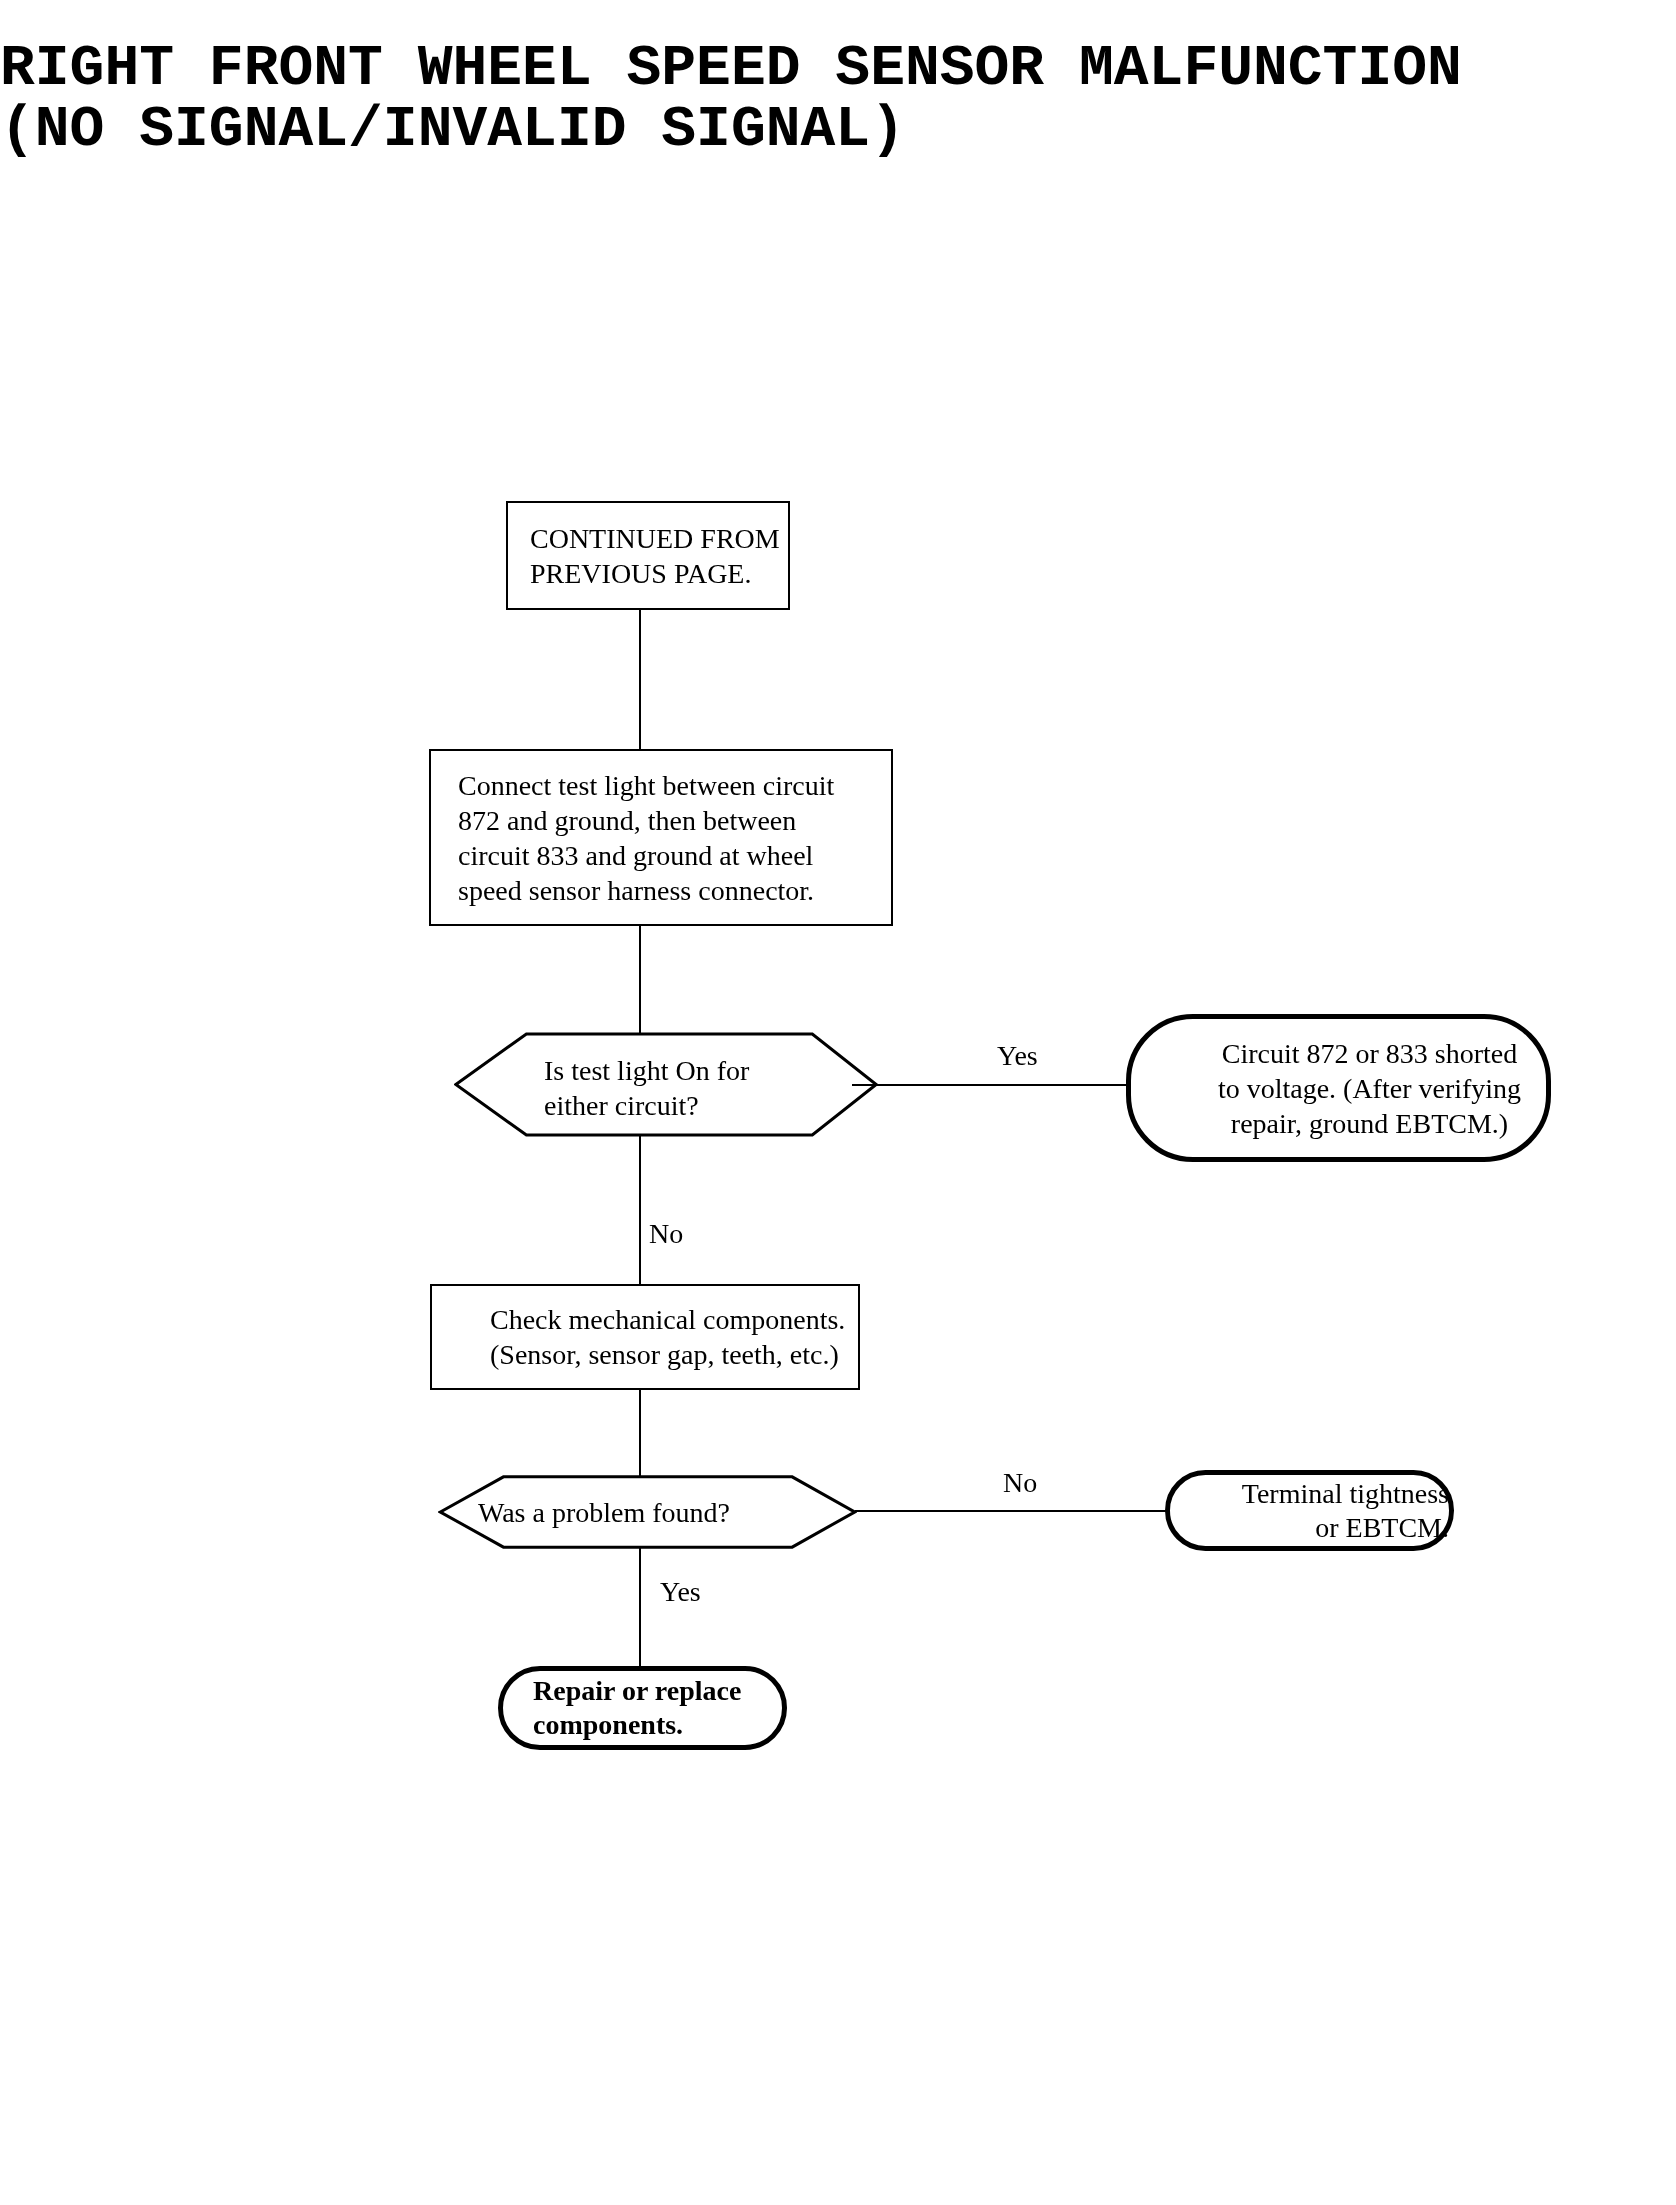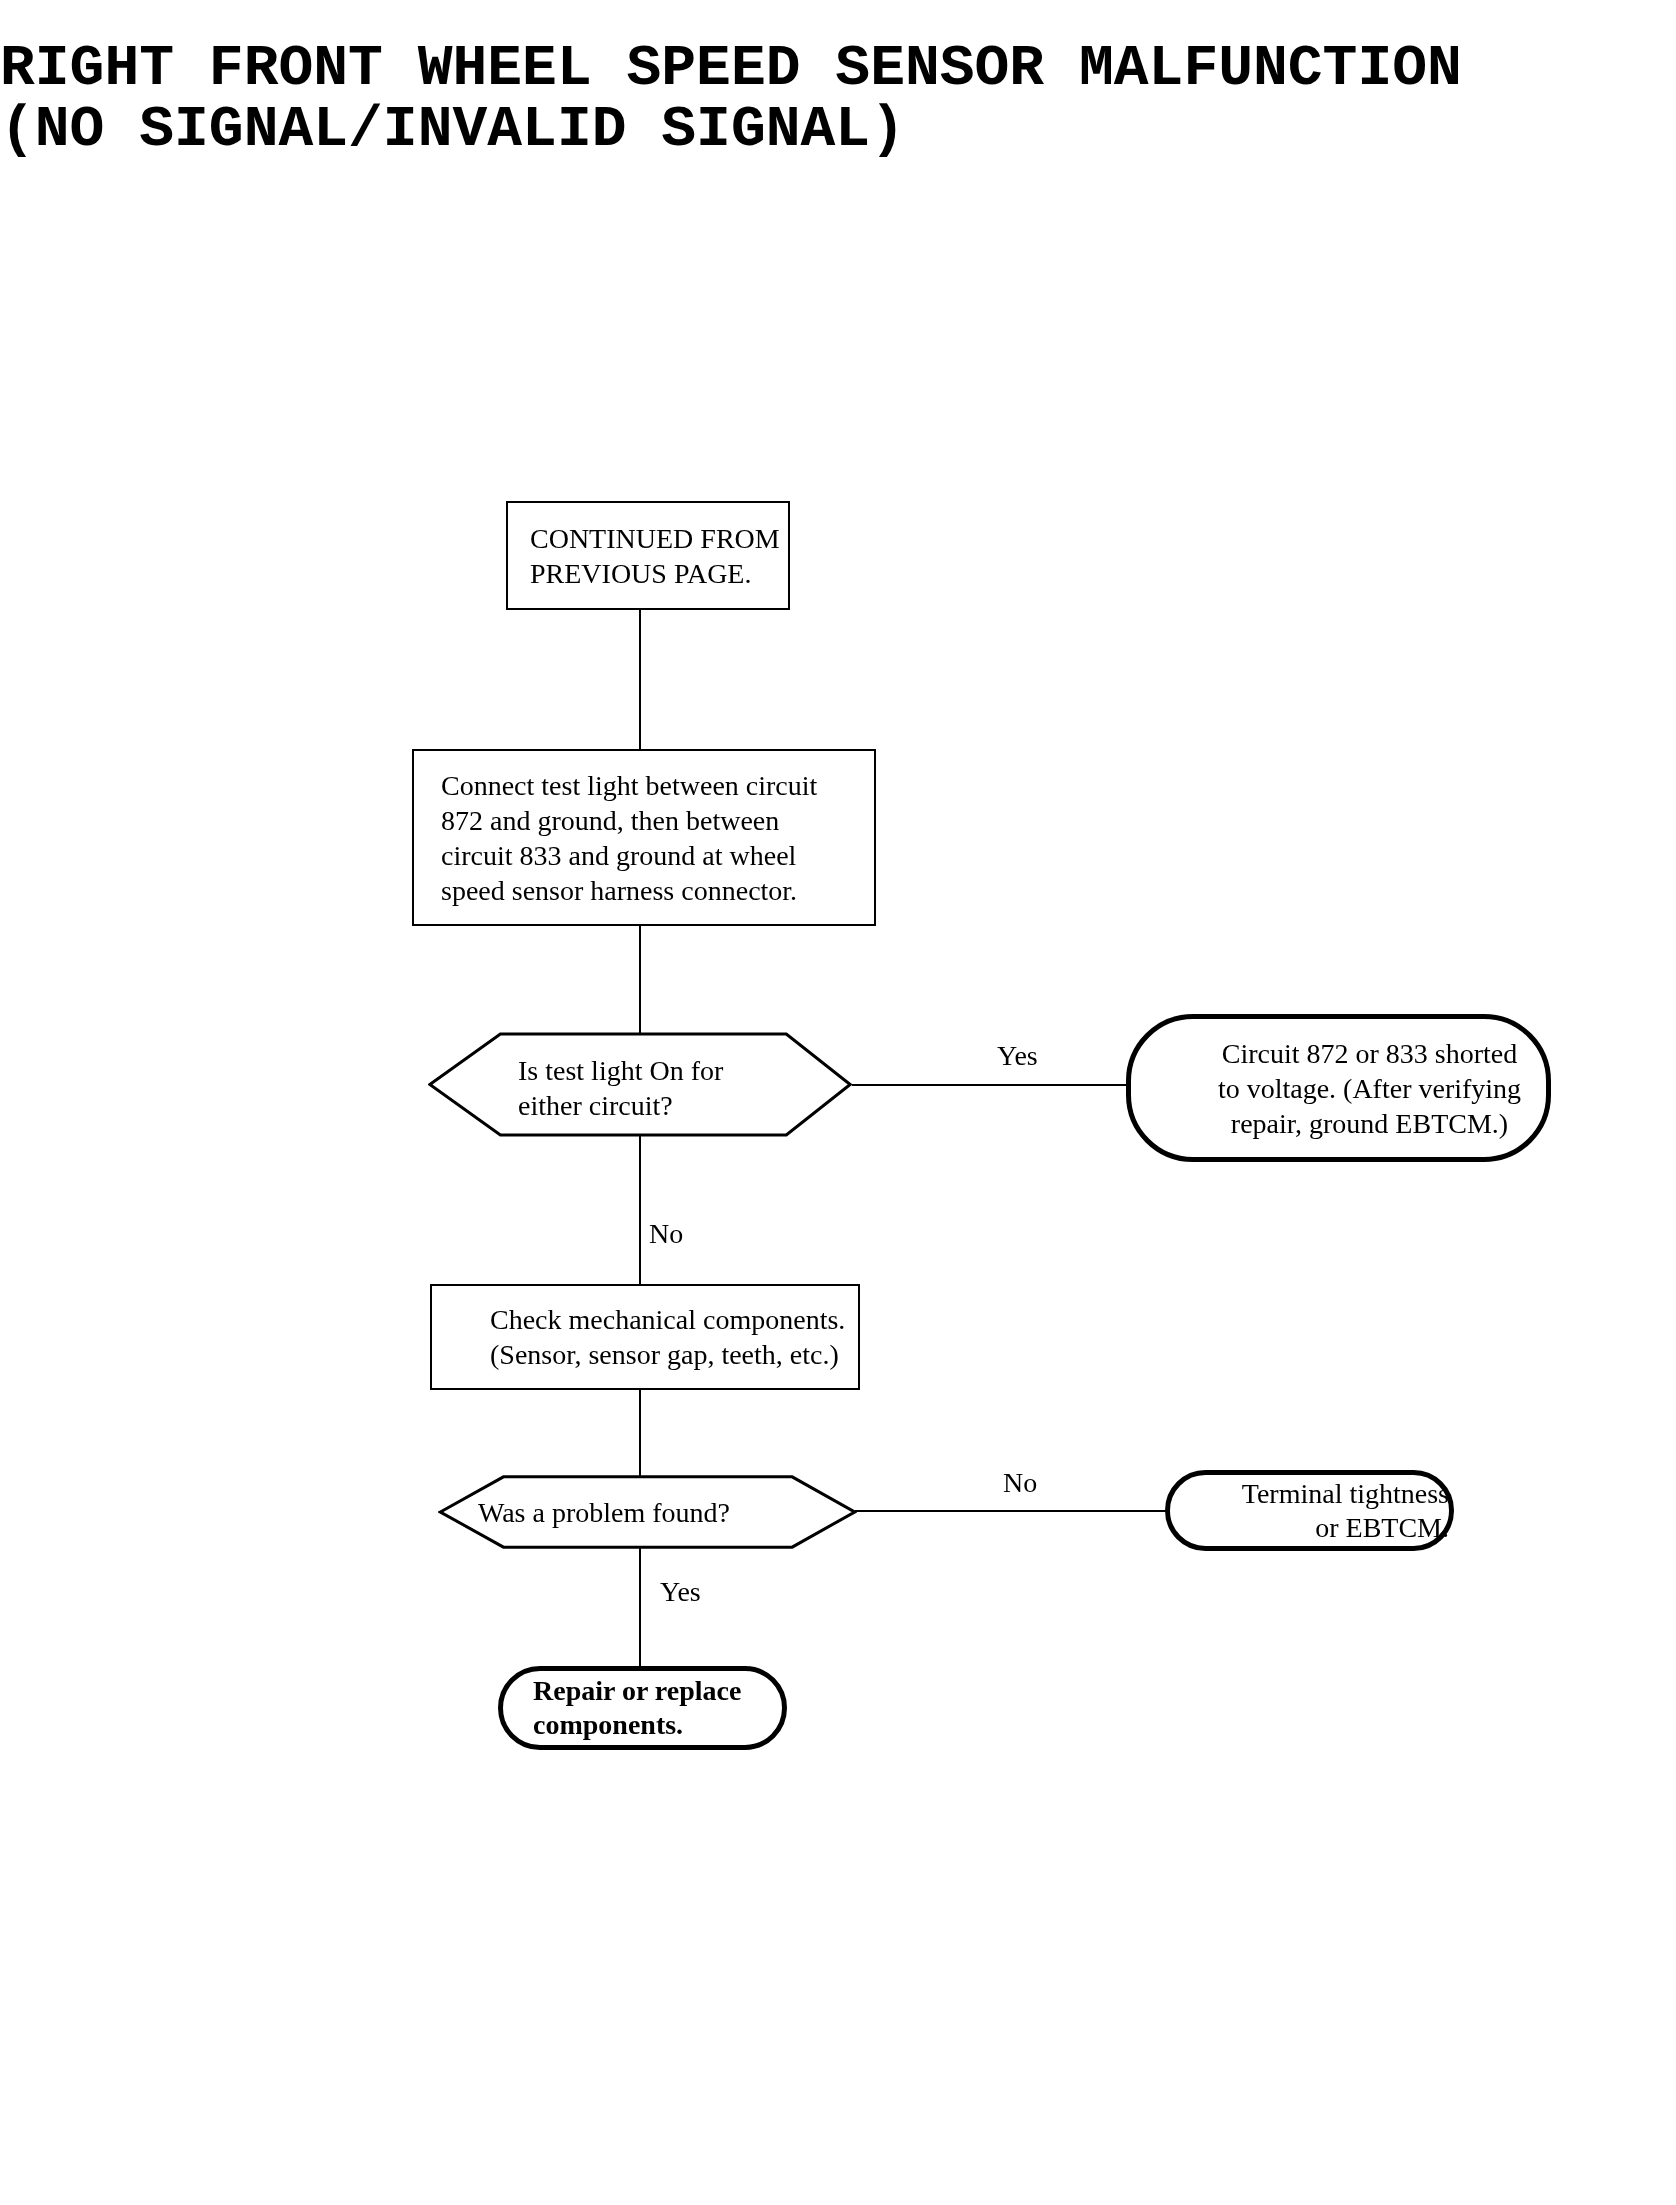--- a/index.html
+++ b/index.html
@@ -32,23 +32,23 @@
     position:absolute; left:0; top:0; right:0; bottom:0;
     display:flex; flex-direction:column; justify-content:center; align-items:flex-start;
     font-size:28px; line-height:35px; white-space:nowrap;
   }
   .vline,.hline{position:absolute;background:#000000;}
   .edge-label{position:absolute;font-size:28px;line-height:30px;}
 
   
   #box-continued{left:506px;top:501px;width:284px;height:109px;}
   #box-continued .node-text{padding-left:22px;}
-  #box-connect{left:412px;top:749px;width:464px;height:177px;}
+  #box-connect{left:429px;top:749px;width:464px;height:177px;}
   #box-connect .node-text{padding-left:27px;}
-  #hex-testlight{left:428px;top:1032px;width:424px;height:111px;}
+  #hex-testlight{left:454px;top:1032px;width:424px;height:111px;}
   #hex-testlight .node-text{padding-left:90px;}
   #rbox-shorted{left:1126px;top:1014px;width:425px;height:148px;border-radius:67px;}
   #rbox-shorted .node-text{padding-left:62px;align-items:center;}
   #box-check{left:430px;top:1284px;width:430px;height:106px;}
   #box-check .node-text{padding-left:22px;margin-left:36px;}
   #hex-problem{left:438px;top:1475px;width:419px;height:74px;}
   #hex-problem .node-text{padding-left:40px;}
   #rbox-terminal{left:1165px;top:1470px;width:289px;height:81px;border-radius:41px;}
   #rbox-terminal .node-text{padding-left:34px;line-height:34px;align-items:flex-end;}
   #rbox-repair{left:498px;top:1666px;width:289px;height:84px;border-radius:43px;font-weight:bold;}

